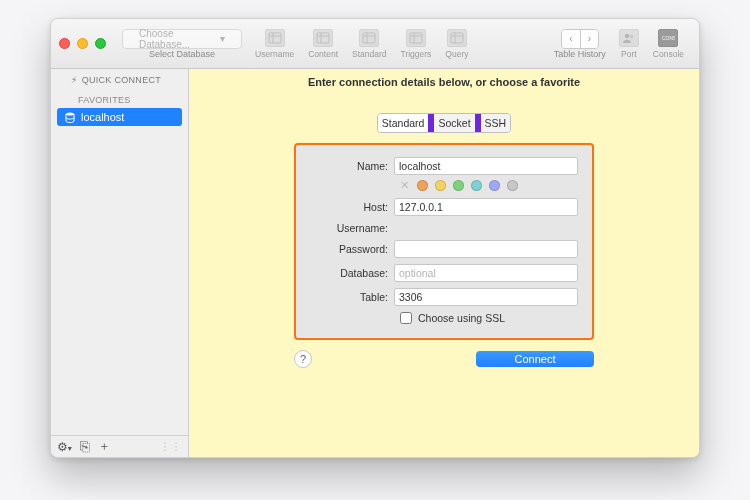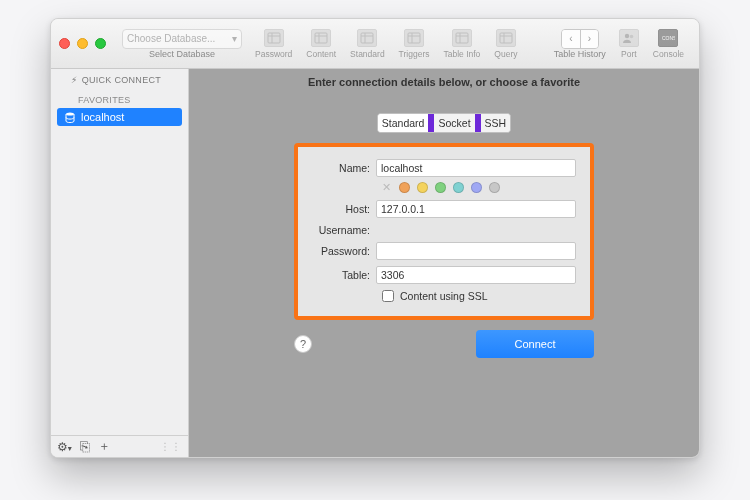--- a/index.html
+++ b/index.html
@@ -9,62 +9,62 @@
     background: #ececec; border-radius: 8px; box-shadow: 0 18px 38px rgba(0,0,0,0.25), 0 2px 6px rgba(0,0,0,0.12);
     display: flex; flex-direction: column; overflow: hidden; border: 1px solid #d0d0d0;
   }
   .titlebar { height: 50px; background: linear-gradient(#f6f6f6,#e7e7e7); border-bottom: 1px solid #c9c9c9; display: flex; align-items: center; padding: 0 8px; }
   .traffic { display: flex; gap: 7px; align-items: center; padding-right: 10px; }
   .tl { width: 11px; height: 11px; border-radius: 50%; }
   .tl.red { background:#ff5f57; border:1px solid #e24238; }
   .tl.yellow { background:#febc2e; border:1px solid #e1a117; }
   .tl.green { background:#28c840; border:1px solid #1fa72e; }
   .tb-group { display:flex; flex-direction:column; align-items:center; font-size:9px; color:#8a8a8a; padding:0 6px; }
-  .tb-dbselect { width:120px; height:20px; background:#fdfdfd; border:1px solid #c9c9c9; border-radius:4px; font-size:10px; color:#8a8a8a; display:flex; align-items:center; justify-content:space-between; padding:0 4px; opacity:0.6; }
+  .tb-dbselect { width:120px; height:20px; background:#fdfdfd; border:1px solid #c9c9c9; border-radius:4px; font-size:10px; color:#8a8a8a; display:flex; align-items:center; justify-content:space-between; padding:0 16px; opacity:0.6; }
   .tb-icons { display:flex; gap:0; }
   .tb-btn { display:flex; flex-direction:column; align-items:center; gap:2px; padding:0 7px; font-size:8.5px; color:#9a9a9a; }
   .tb-btn .ico { width:20px; height:18px; background:#cfcfcf; border:1px solid #bcbcbc; border-radius:2px; display:flex; align-items:center; justify-content:center; opacity:0.55; }
   .spacer { flex:1; }
   .tb-right { display:flex; align-items:center; }
   .nav-arrows { display:flex; border:1px solid #c9c9c9; border-radius:4px; overflow:hidden; height:20px; }
   .nav-arrows span { width:18px; display:flex; align-items:center; justify-content:center; font-size:10px; color:#999; background:#fdfdfd; }
   .nav-arrows span + span { border-left:1px solid #c9c9c9; }
   .body { flex:1; display:flex; overflow:hidden; background:#ececec; }
   .sidebar { width:138px; background:#efeff0; border-right:1px solid #cfcfcf; display:flex; flex-direction:column; }
   .sb-header { font-size:9px; color:#7a7a7a; padding:6px 8px 4px 20px; letter-spacing:0.3px; display:flex; align-items:center; gap:4px; text-transform:uppercase; }
   .sb-header .bolt { font-size:9px; }
   .sb-sub { font-size:9px; color:#8a8a8a; padding:6px 8px 2px 27px; letter-spacing:0.3px; }
   .sb-item { margin:1px 6px; padding:3px 6px 3px 8px; border-radius:3px; display:flex; align-items:center; gap:6px; font-size:11px; color:#fff; }
   .sb-item.selected { background:#1f82ff; }
   .sb-item .db-icon { width:10px; height:11px; display:inline-block; }
   .sb-item .db-icon svg { display:block; }
   .sb-footer { margin-top:auto; height:22px; border-top:1px solid #cfcfcf; display:flex; align-items:center; padding:0 6px; gap:8px; font-size:12px; color:#555; }
   .sb-footer .grip { margin-left:auto; color:#bbb; font-size:10px; letter-spacing:1px; }
-  .main { flex:1; display:flex; flex-direction:column; background:#a3a3a3; }
+  .main { flex:1; display:flex; flex-direction:column; background:#fef9c3; }
   .main-title { text-align:center; font-size:11px; font-weight:600; color:#333; padding:7px 0; }
   .form-wrap { flex:1; display:flex; flex-direction:column; align-items:center; padding-top:18px; }
   .tabs { display:flex; border:1px solid #bfbfbf; border-radius:4px; overflow:hidden; background:#f6f6f6; margin-bottom:10px; }
   .tab { font-size:10.5px; padding:3px 4px; color:#333; background:#f3f3f3; }
   .tab + .tab { border-left:6px solid #6d28d9; }
   .tab.active { background:#ffffff; }
-  .panel { width:300px; background:#e6e6e6; border:4px solid #f97316; border-radius:4px; padding:12px 14px 14px 10px; }
+  .panel { width:300px; background:#e6e6e6; border:2px solid #f97316; border-radius:4px; padding:12px 14px 14px 30px; }
   .row { display:flex; align-items:center; margin-bottom:6px; }
   .row label { width:68px; text-align:right; font-size:10.5px; color:#333; padding-right:6px; }
   .row input[type=text], .row input[type=password] {
     flex:1; height:18px; border:1px solid #c7c7c7; border-radius:2px; background:#fff; font-size:10.5px; padding:0 4px; color:#333; outline:none;
   }
   .row input::placeholder { color:#b4b4b4; }
   .color-row { display:flex; align-items:center; gap:8px; padding-left:74px; margin:-2px 0 6px 0; }
   .color-dot { width:11px; height:11px; border-radius:50%; border:1px solid rgba(0,0,0,0.15); }
   .x-clear { font-size:11px; color:#bbb; }
   .ssl-row { display:flex; align-items:center; gap:6px; padding-left:74px; font-size:10.5px; color:#333; }
   .ssl-row input { width:12px; height:12px; }
   .button-row { width:300px; display:flex; align-items:center; margin-top:10px; }
   .help { width:18px; height:18px; border-radius:50%; border:1px solid #c7c7c7; background:#fff; font-size:11px; color:#666; display:flex; align-items:center; justify-content:center; }
-  .connect { margin-left:auto; width:118px; height:28px; border:none; border-radius:4px; background:linear-gradient(#3d97ff,#1f82ff); color:#fff; font-size:11px; font-weight:500; }
+  .connect { margin-left:auto; width:118px; height:16px; border:none; border-radius:4px; background:linear-gradient(#3d97ff,#1f82ff); color:#fff; font-size:11px; font-weight:500; }
 </style>
 </head>
 <body>
 
 <div class="window">
 
   <div class="titlebar">
     <div class="traffic">
       <div class="tl red"></div>
       <div class="tl yellow"></div>
@@ -81,21 +81,21 @@
 
     <div class="tb-icons" id="tb-buttons">
         <div class="tb-btn">
           <div class="ico">
             <svg width="14" height="12" viewBox="0 0 14 12">
               <rect x="1" y="1" width="12" height="10" rx="1" fill="none" stroke="#999" stroke-width="1"></rect>
               <line x1="1" y1="4" x2="13" y2="4" stroke="#999"></line>
               <line x1="5" y1="1" x2="5" y2="11" stroke="#999"></line>
             </svg>
           </div>
-          <span>Password</span>
+          <span>Username</span>
         </div>
         <div class="tb-btn">
           <div class="ico">
             <svg width="14" height="12" viewBox="0 0 14 12">
               <rect x="1" y="1" width="12" height="10" rx="1" fill="none" stroke="#999" stroke-width="1"></rect>
               <line x1="1" y1="4" x2="13" y2="4" stroke="#999"></line>
               <line x1="5" y1="1" x2="5" y2="11" stroke="#999"></line>
             </svg>
           </div>
           <span>Content</span>
@@ -112,30 +112,20 @@
         </div>
         <div class="tb-btn">
           <div class="ico">
             <svg width="14" height="12" viewBox="0 0 14 12">
               <rect x="1" y="1" width="12" height="10" rx="1" fill="none" stroke="#999" stroke-width="1"></rect>
               <line x1="1" y1="4" x2="13" y2="4" stroke="#999"></line>
               <line x1="5" y1="1" x2="5" y2="11" stroke="#999"></line>
             </svg>
           </div>
           <span>Triggers</span>
-        </div>
-        <div class="tb-btn">
-          <div class="ico">
-            <svg width="14" height="12" viewBox="0 0 14 12">
-              <rect x="1" y="1" width="12" height="10" rx="1" fill="none" stroke="#999" stroke-width="1"></rect>
-              <line x1="1" y1="4" x2="13" y2="4" stroke="#999"></line>
-              <line x1="5" y1="1" x2="5" y2="11" stroke="#999"></line>
-            </svg>
-          </div>
-          <span>Table Info</span>
         </div>
         <div class="tb-btn">
           <div class="ico">
             <svg width="14" height="12" viewBox="0 0 14 12">
               <rect x="1" y="1" width="12" height="10" rx="1" fill="none" stroke="#999" stroke-width="1"></rect>
               <line x1="1" y1="4" x2="13" y2="4" stroke="#999"></line>
               <line x1="5" y1="1" x2="5" y2="11" stroke="#999"></line>
             </svg>
           </div>
           <span>Query</span>
@@ -229,26 +219,30 @@
             <input type="text" value="127.0.0.1" style="">
           </div>
           <div class="row">
             <label>Username:</label>
           </div>
           <div class="row">
             <label>Password:</label>
             <input type="password" value="" style="">
           </div>
           <div class="row">
+            <label>Database:</label>
+            <input type="text" placeholder="optional" style="">
+          </div>
+          <div class="row">
             <label>Table:</label>
             <input type="text" value="3306" style="">
           </div>
           <div class="ssl-row">
             <input type="checkbox" style="">
-            <span>Content using SSL</span>
+            <span>Choose using SSL</span>
           </div>
         </div>
 
         <div class="button-row">
           <div class="help">?</div>
           <button class="connect">Connect</button>
         </div>
 
       </div>
     </div>

